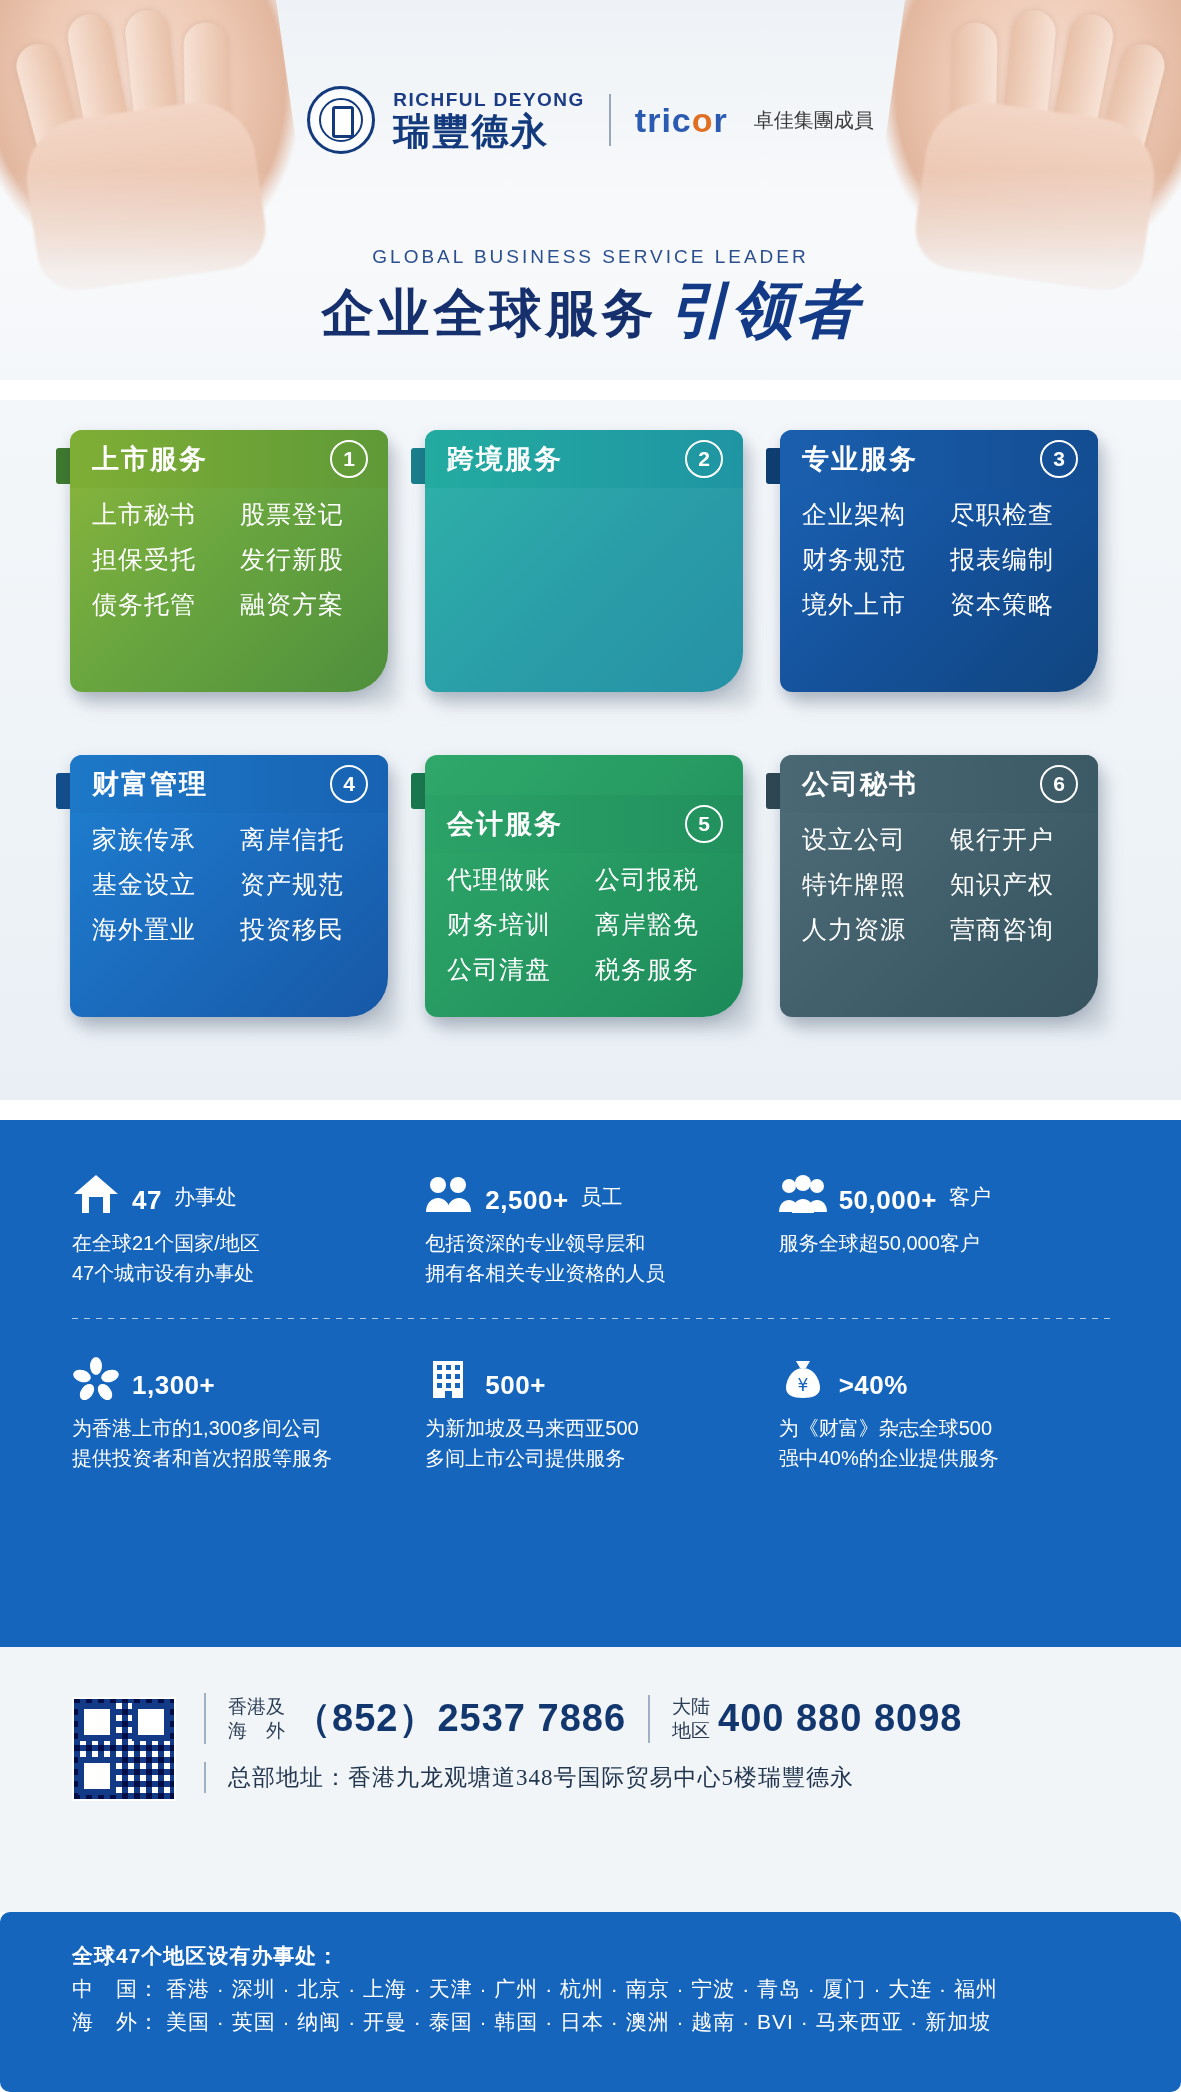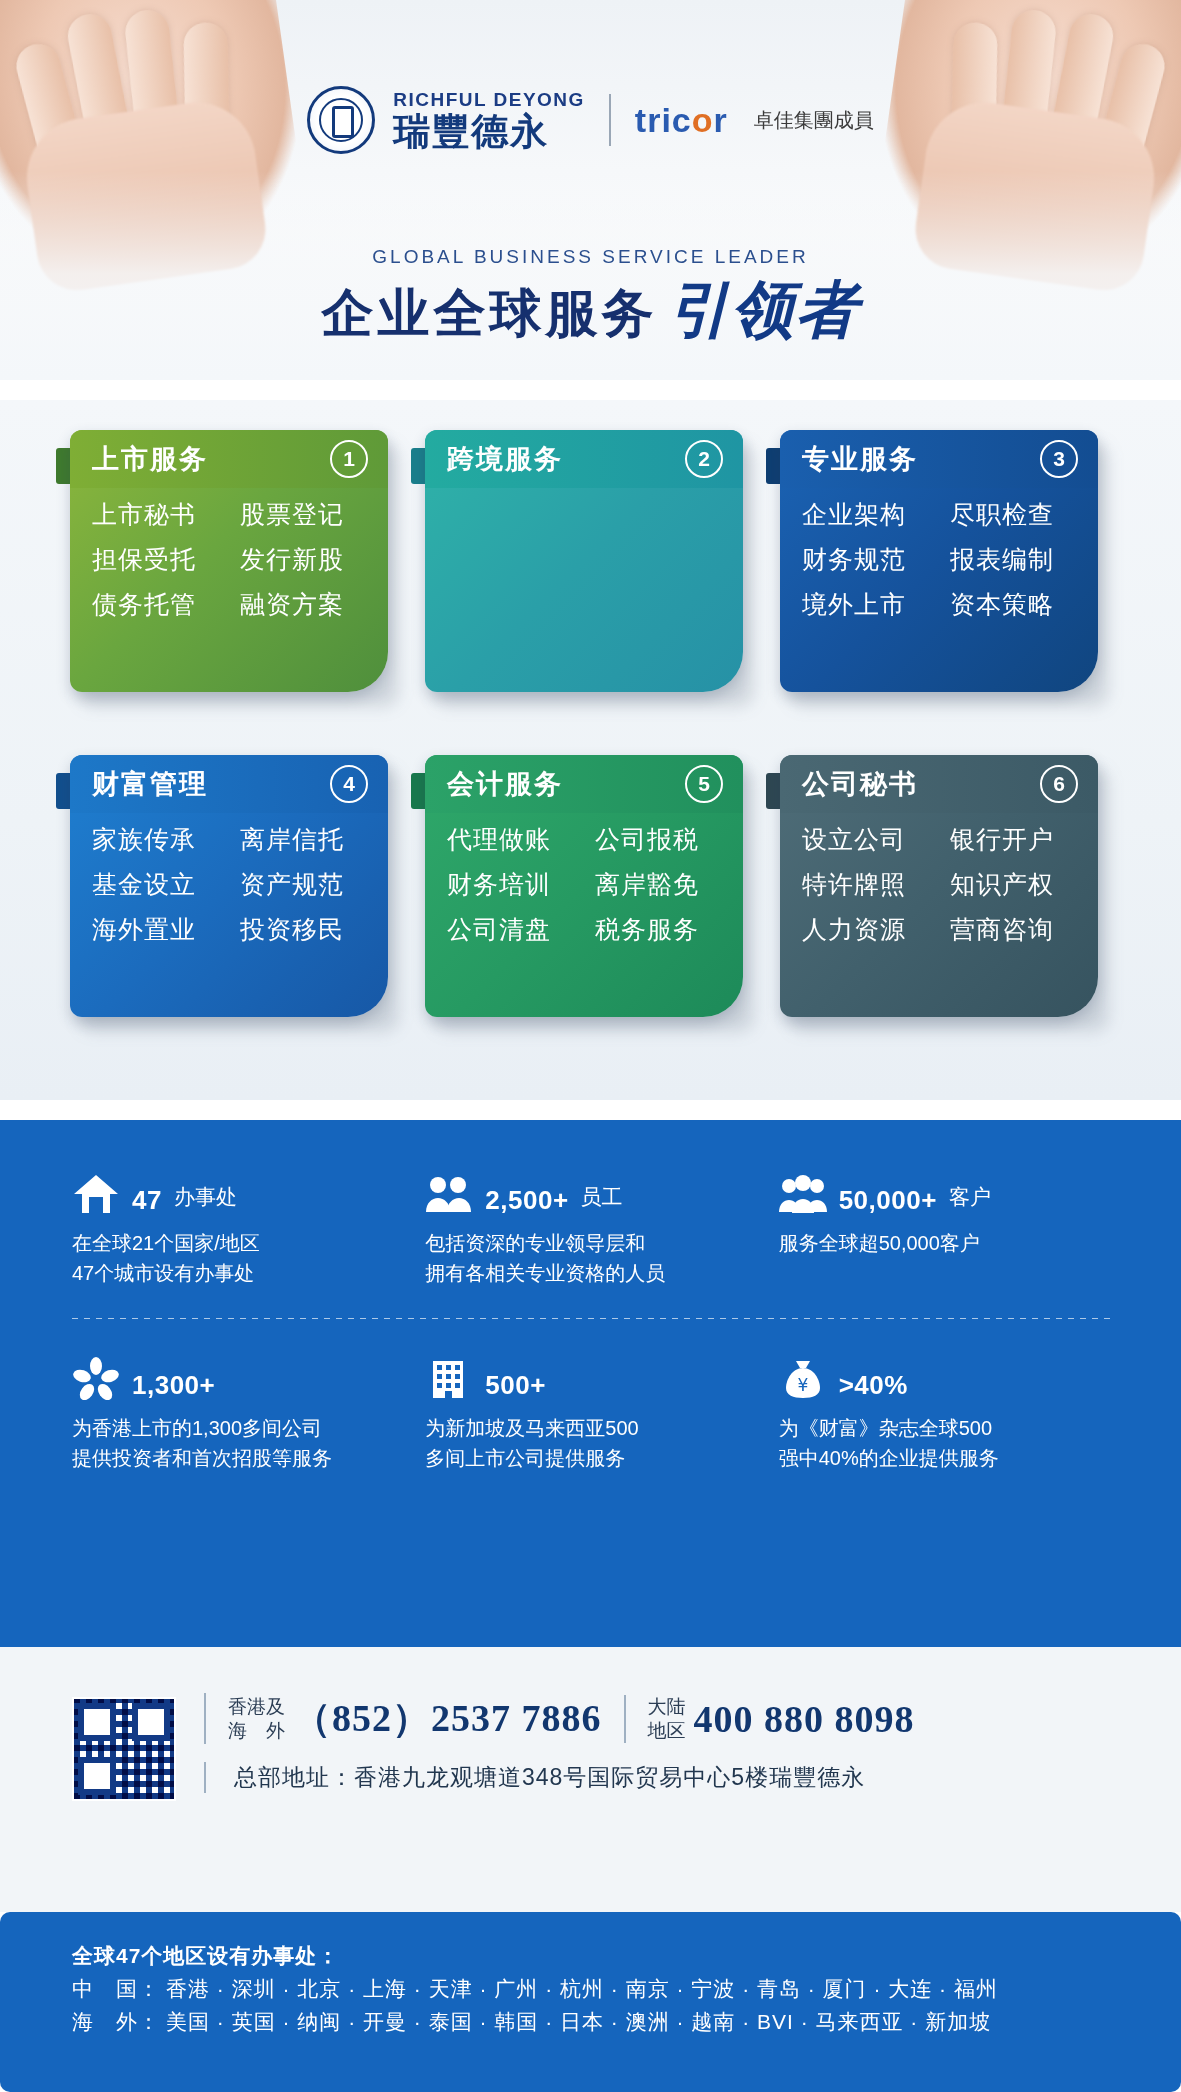--- a/index.html
+++ b/index.html
@@ -126,21 +126,21 @@
   .c2 .body{background:linear-gradient(135deg,#2fb3a8 0%,#2a9fa8 50%,#2691a6 100%);}
   .c2 .head{background:linear-gradient(90deg,#23aba0,#1f95a3);}
   .c2 .ribbon{background:#1b7f8c;}
   .c3 .body{background:linear-gradient(135deg,#1b63b4 0%,#15529c 50%,#10457f 100%);}
   .c3 .head{background:linear-gradient(90deg,#1a5fae,#134d92);}
   .c3 .ribbon{background:#0e3e72;}
   .c4 .body{background:linear-gradient(135deg,#1f7fd0 0%,#1b6bbd 50%,#1758a6 100%);}
   .c4 .head{background:linear-gradient(90deg,#1d78c8,#1862b2);}
   .c4 .ribbon{background:#124f8d;}
   .c5 .body{background:linear-gradient(135deg,#2fa86a 0%,#269a62 50%,#1d8a59 100%);}
-  .c5 .head{background:linear-gradient(90deg,#2ba268,#21905d);}
+  .c5 .head{background:linear-gradient(90deg,#2ba268,#21905d);margin-top:40px;}
   .c5 .ribbon{background:#19794d;}
   .c6 .body{background:linear-gradient(135deg,#4f6d78 0%,#41606c 50%,#36535f 100%);}
   .c6 .head{background:linear-gradient(90deg,#4a6873,#3c5a66);}
   .c6 .ribbon{background:#2e4752;}
 
   
   .stats{
     position:absolute;left:0;top:1120px;width:1181px;height:527px;
     background:#1565bd;color:#fff;
   }
@@ -174,27 +174,27 @@
   }
   .qr:before,.qr:after{
     content:"";position:absolute;width:26px;height:26px;border:6px solid #123a86;background:#fff;
   }
   .qr:before{left:4px;top:4px;}
   .qr:after{right:4px;top:4px;}
   .qr .mark{
     position:absolute;left:4px;bottom:4px;width:26px;height:26px;border:6px solid #123a86;background:#fff;
   }
   .contact-right{margin-left:28px;flex:1;}
-  .phones{display:flex;align-items:center;border-left:2px solid #9fb0c2;padding-left:22px;font-family:Liberation Serif, serif;}
+  .phones{display:flex;align-items:center;border-left:2px solid #9fb0c2;padding-left:22px;}
   .ph-label{font-size:19px;color:#2c3e55;line-height:1.25;margin-right:8px;white-space:nowrap;}
   .ph-num{font-size:38px;font-weight:bold;color:#12376f;letter-spacing:1px;white-space:nowrap;}
   .ph-sep{width:2px;height:48px;background:#9fb0c2;margin:0 22px;}
   .addr{
-    margin-top:18px;border-left:2px solid #9fb0c2;padding-left:28px;
-    font-size:23px;color:#22374f;letter-spacing:1px;
+    margin-top:18px;border-left:2px solid #9fb0c2;padding-left:22px;
+    font-size:23px;color:#22374f;letter-spacing:1px;font-family:Liberation Serif, serif;
   }
 
   
   .footer{
     position:absolute;left:0;top:1912px;width:1181px;height:180px;background:#1565bd;color:#fff;border-radius:10px;
   }
   .footer-inner{position:absolute;left:72px;top:30px;width:1040px;}
   .f-title{font-size:21px;font-weight:bold;letter-spacing:1px;}
   .f-line{margin-top:5px;font-size:21px;letter-spacing:1px;display:flex;}
   .f-key{white-space:nowrap;margin-right:6px;}

